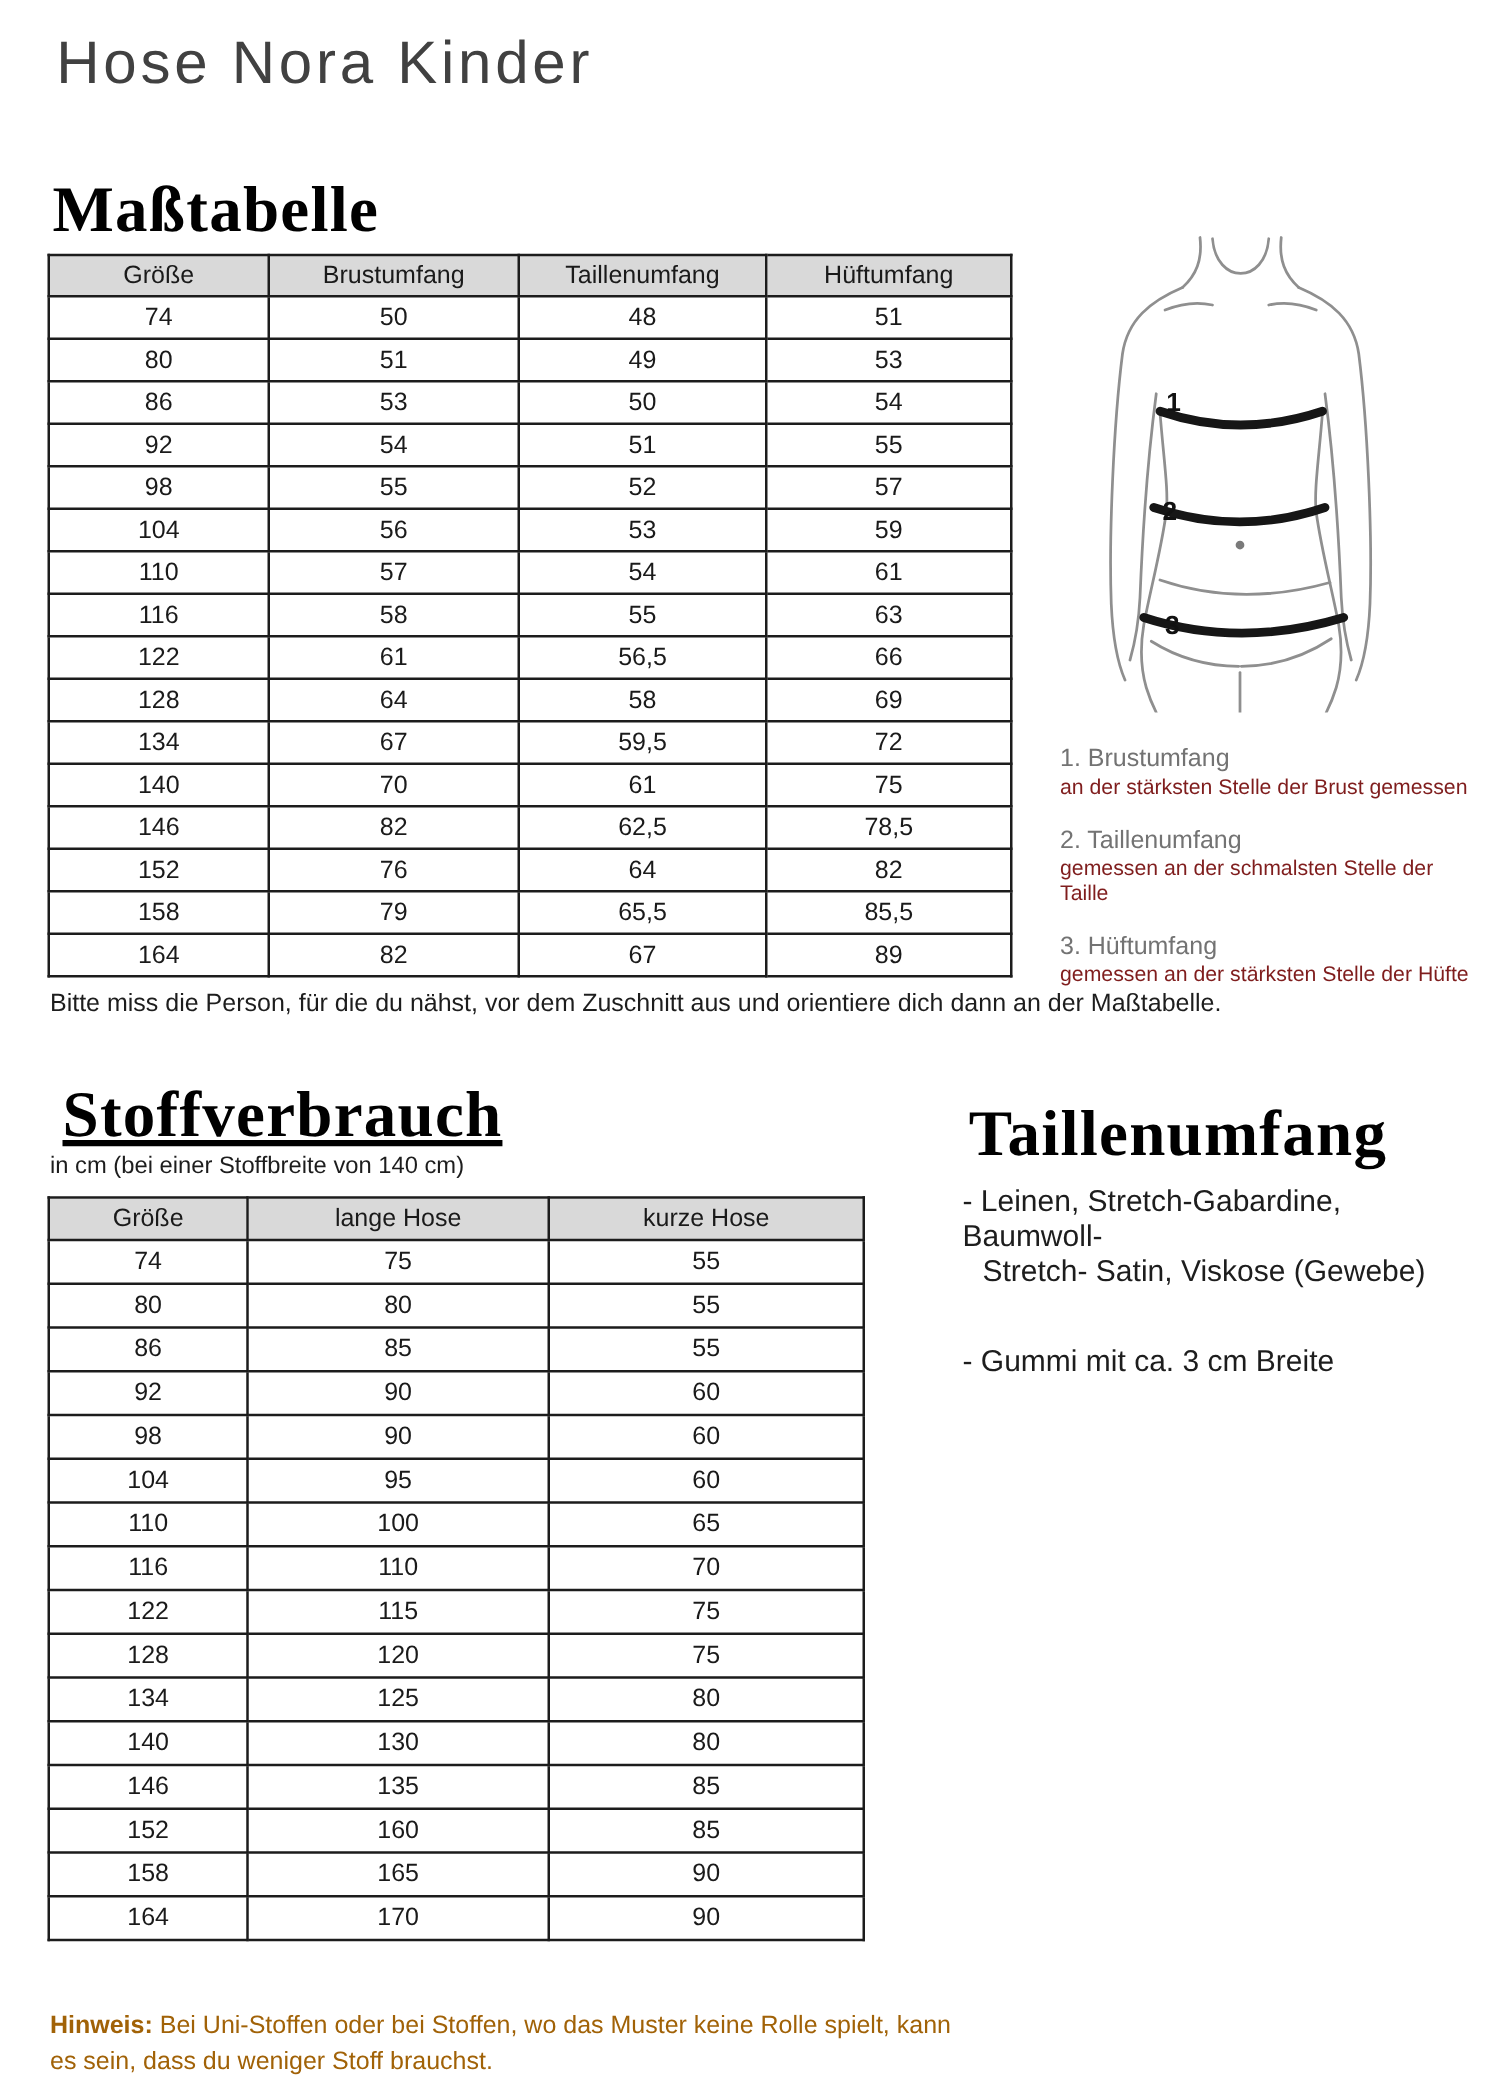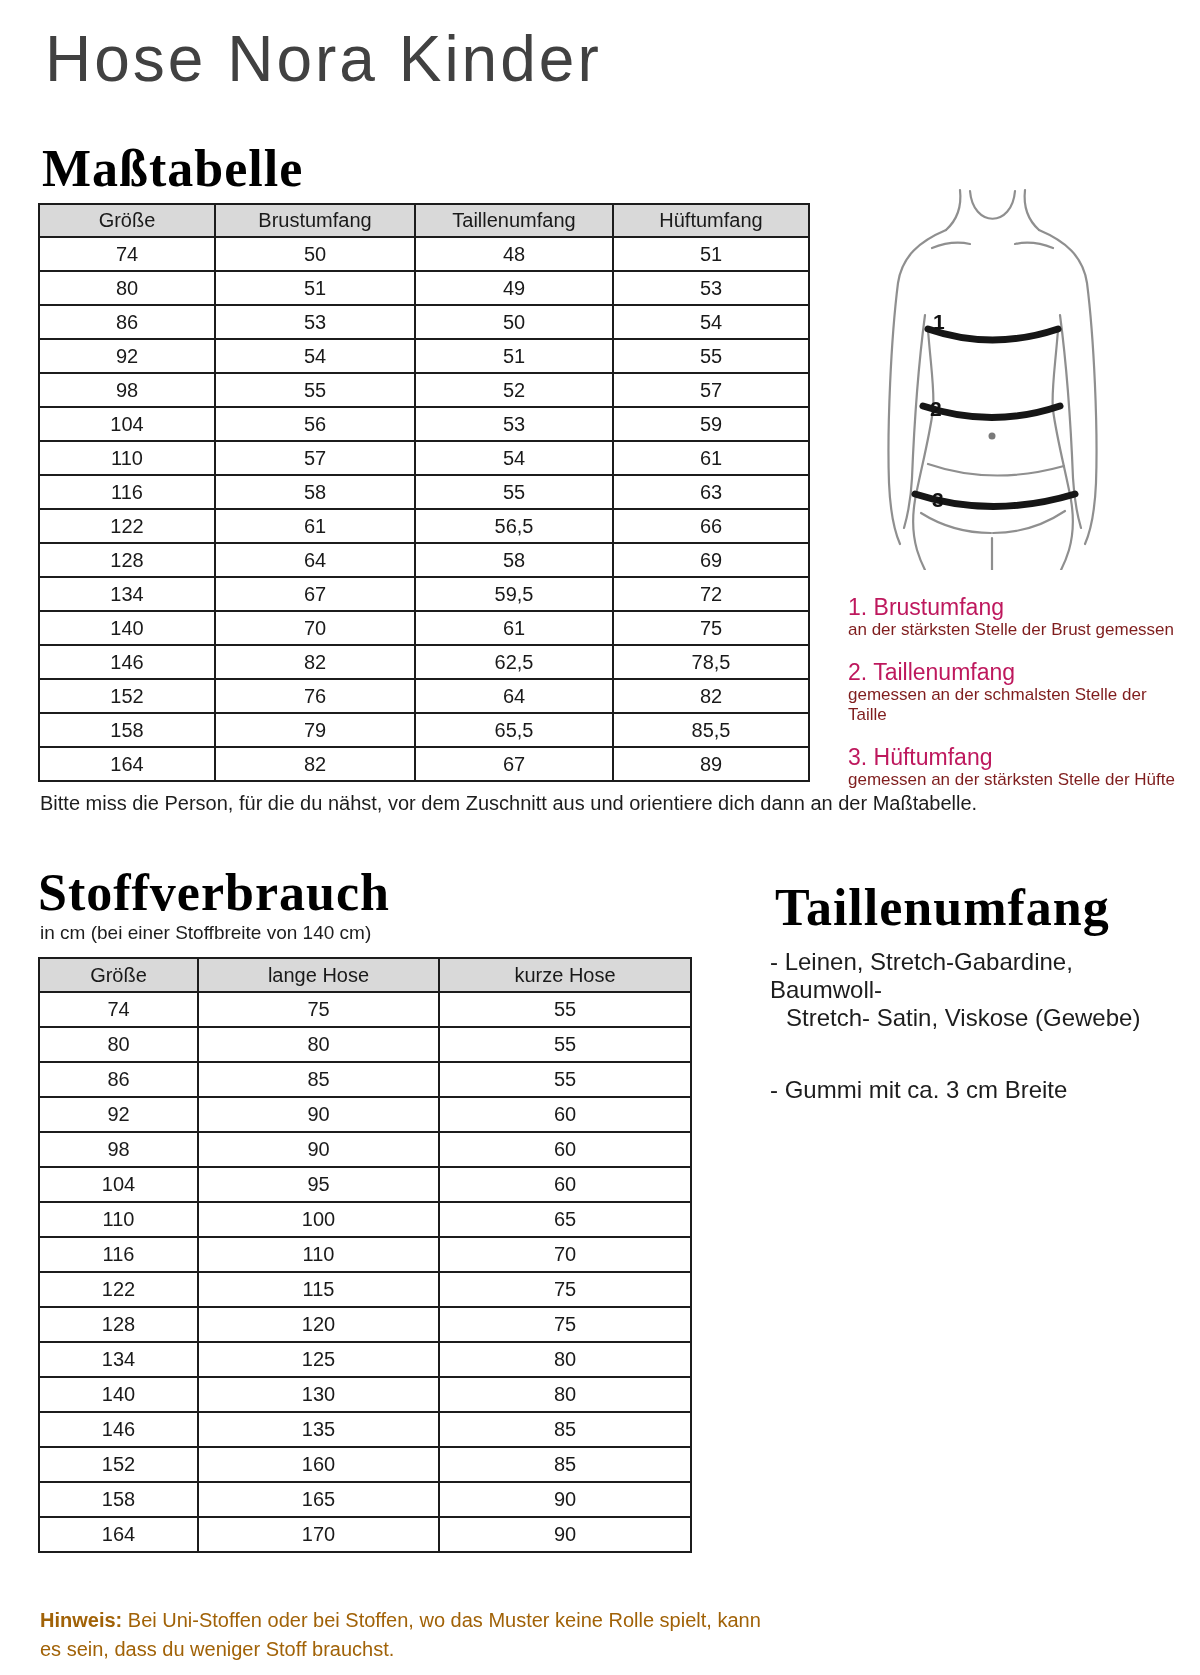--- a/index.html
+++ b/index.html
@@ -10,37 +10,37 @@
     background:#ffffff;
     font-family:"Liberation Sans", sans-serif;
     color:#1a1a1a;
     overflow:hidden;
   }
   
   .doc-title{
     position:absolute; left:45px; top:26px;
     font-family:"Liberation Sans", sans-serif;
     font-weight:300;
-    font-size:64px;
+    font-size:48px;
     line-height:1.05;
     letter-spacing:3px;
     color:#414141;
   }
   
   .serif-heading{
     position:absolute;
     font-family:"Liberation Serif", serif;
     font-weight:700;
     font-size:52px;
     line-height:1;
     color:#000000;
     letter-spacing:1px;
   }
   .h-mass{left:42px; top:143px;}
-  .h-fabric{left:38px; top:867px;}
+  .h-fabric{left:50px; top:867px;text-decoration:underline;}
   .h-material{left:775px; top:882px;}
 
   
   table.data-table{
     position:absolute;
     border-collapse:collapse;
     table-layout:fixed;
     background:#ffffff;
     padding-left:36px;
   }
@@ -69,21 +69,21 @@
   .figure-wrap{
     position:absolute; left:870px; top:188px;
     width:240px; height:382px;
   }
   
   .legend{
     position:absolute; left:848px; top:594px; width:340px;
   }
   .legend-item{margin-bottom:19px;}
   .legend-title{
-    font-size:23px; line-height:26px; color:#be185d;
+    font-size:20px; line-height:26px; color:#737373;
   }
   .legend-desc{
     font-size:17px; line-height:20px; color:#7f1d1d;
   }
 
   .mass-note{
     position:absolute; left:40px; top:792px;
     font-size:20px; color:#1d1d1d; white-space:nowrap;
   }
   .fabric-subtitle{

